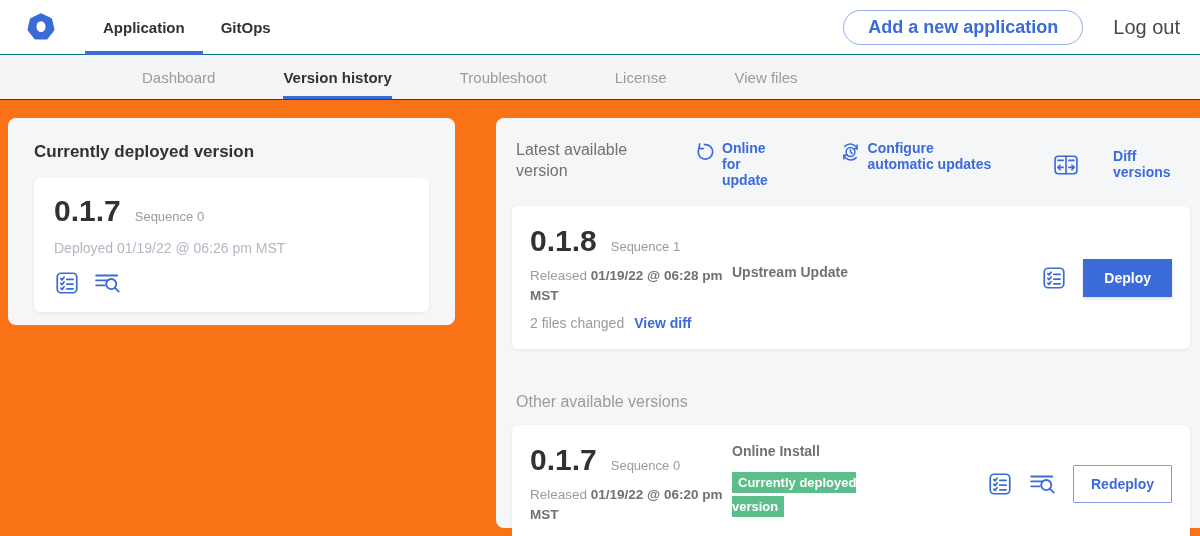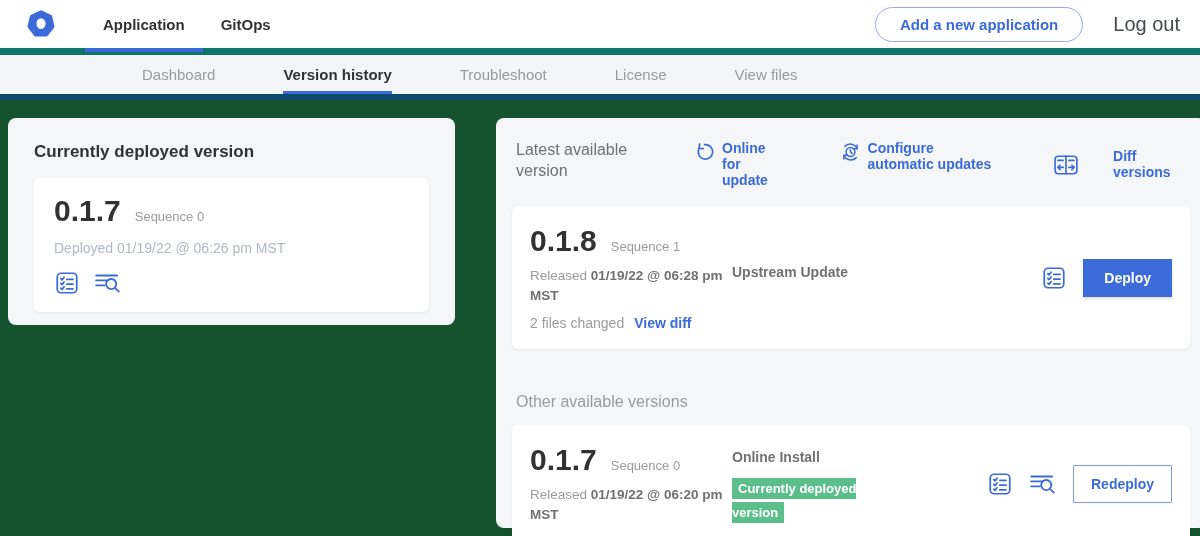--- a/index.html
+++ b/index.html
@@ -1,43 +1,43 @@
 <!DOCTYPE html>
 <html><head>
 <meta charset="utf-8">
 <style>
   * { margin:0; padding:0; box-sizing:border-box; }
   html,body { width:1200px; height:536px; background:#fff;
     font-family:"Liberation Sans", sans-serif; color:#323232; overflow:hidden; }
 
   
   .topnav { height:55px; display:flex; align-items:center;
-    padding:0 20px 0 25px; border-bottom:7px solid #0f766e; background:#fff; }
+    padding:0 20px 0 25px; border-bottom:1px solid #0f766e; background:#fff; }
   .logo { width:32px; height:32px; margin-right:28px; display:flex; align-items:center; }
   .top-tabs { display:flex; height:55px; }
   .top-tab { position:relative; height:55px; display:flex; align-items:center;
     padding:0 18px; font-size:15px; font-weight:700; color:#323232; cursor:pointer; }
   .top-tab.active::after { content:""; position:absolute; left:0; right:0; bottom:0;
     height:4px; background:#3B6BD9; }
   .spacer { flex:1; }
   .add-app { height:35px; padding:0 24px; border:1px solid #93ABEF; border-radius:18px;
-    background:#fff; color:#3B6BD9; font-family:inherit; font-size:15px; font-weight:700; cursor:pointer; }
+    background:#fff; color:#3B6BD9; font-family:inherit; font-size:18px; font-weight:700; cursor:pointer; }
   .logout { margin-left:30px; font-size:20px; color:#45484D; cursor:pointer; }
 
   
   .subnav { height:45px; background:#F4F5F7; display:flex; align-items:stretch;
-    gap:68px; padding-left:142px; border-bottom:6px solid #0c4a6e; }
+    gap:68px; padding-left:142px; border-bottom:1px solid #0c4a6e; }
   .subnav-item { position:relative; display:flex; align-items:center;
     font-size:15px; color:#9B9B9B; cursor:pointer; white-space:nowrap; }
   .subnav-item.active { color:#323232; font-weight:600; }
   .subnav-item.active::after { content:""; position:absolute; left:0; right:0; bottom:0;
     height:3px; background:#3B6BD9; }
 
   
-  .content { position:relative; height:436px; background:#14532d; }
+  .content { position:relative; height:436px; background:#f97316; }
   .panel { position:absolute; background:#F5F6F8; border-radius:8px; }
   .panel-left { left:8px; top:18px; width:447px; height:207px; padding:24px 26px; }
   .panel-left h2 { font-size:17px; font-weight:700; color:#323232; margin-bottom:16px; }
   .card { background:#fff; border-radius:6px; box-shadow:0 1px 3px rgba(50,50,93,.08);
     padding:16px 20px; }
   .vrow { display:flex; align-items:baseline; gap:14px; }
   .vnum { font-size:30px; font-weight:700; color:#323232; }
   .vseq { font-size:13px; color:#9B9B9B; }
   .deployed-at { margin-top:12px; font-size:14px; color:#B2B8C1; }
   .icon-row { margin-top:14px; display:flex; gap:14px; color:#3B6BD9; }
@@ -59,21 +59,21 @@
     padding:18px; display:flex; }
   .row-latest { min-height:133px; }
   .row-other { min-height:115px; }
   .col-version { width:202px; }
   .released { margin-top:8px; font-size:13.5px; color:#9B9B9B; line-height:1.45; max-width:195px; }
   .released b { color:#717171; font-weight:700; }
   .files { margin-top:10px; font-size:14px; color:#9B9B9B; display:flex; align-items:center; }
   .viewdiff { margin-left:10px; color:#3B6BD9; font-weight:600; cursor:pointer; }
   .col-mid { width:190px; font-size:14px; font-weight:600; color:#717171; }
   .row-latest .col-mid { margin-top:40px; }
-  .row-other .col-mid { margin-top:6px; }
+  .row-other .col-mid { }
   .badge-wrap { margin-top:12px; width:152px; line-height:1.65; }
   .badge { display:inline; background:#5CBE8A; color:#fff; font-size:13px; font-weight:600;
     padding:3px 6px; }
   .right-group { margin-left:auto; display:flex; align-items:center; gap:16px;
     align-self:center; color:#3B6BD9; }
   .btn-deploy { background:#3B6BD9; color:#fff; border:none; border-radius:0;
     font-family:inherit; font-size:14px; font-weight:700; padding:11px 21px; cursor:pointer;
     box-shadow:0 2px 3px rgba(50,50,93,.15); }
   .btn-redeploy { background:#fff; color:#3B6BD9; border:1px solid #7D9AE8; border-radius:1px;
     font-family:inherit; font-size:14px; font-weight:700; padding:10px 17px; cursor:pointer; }

